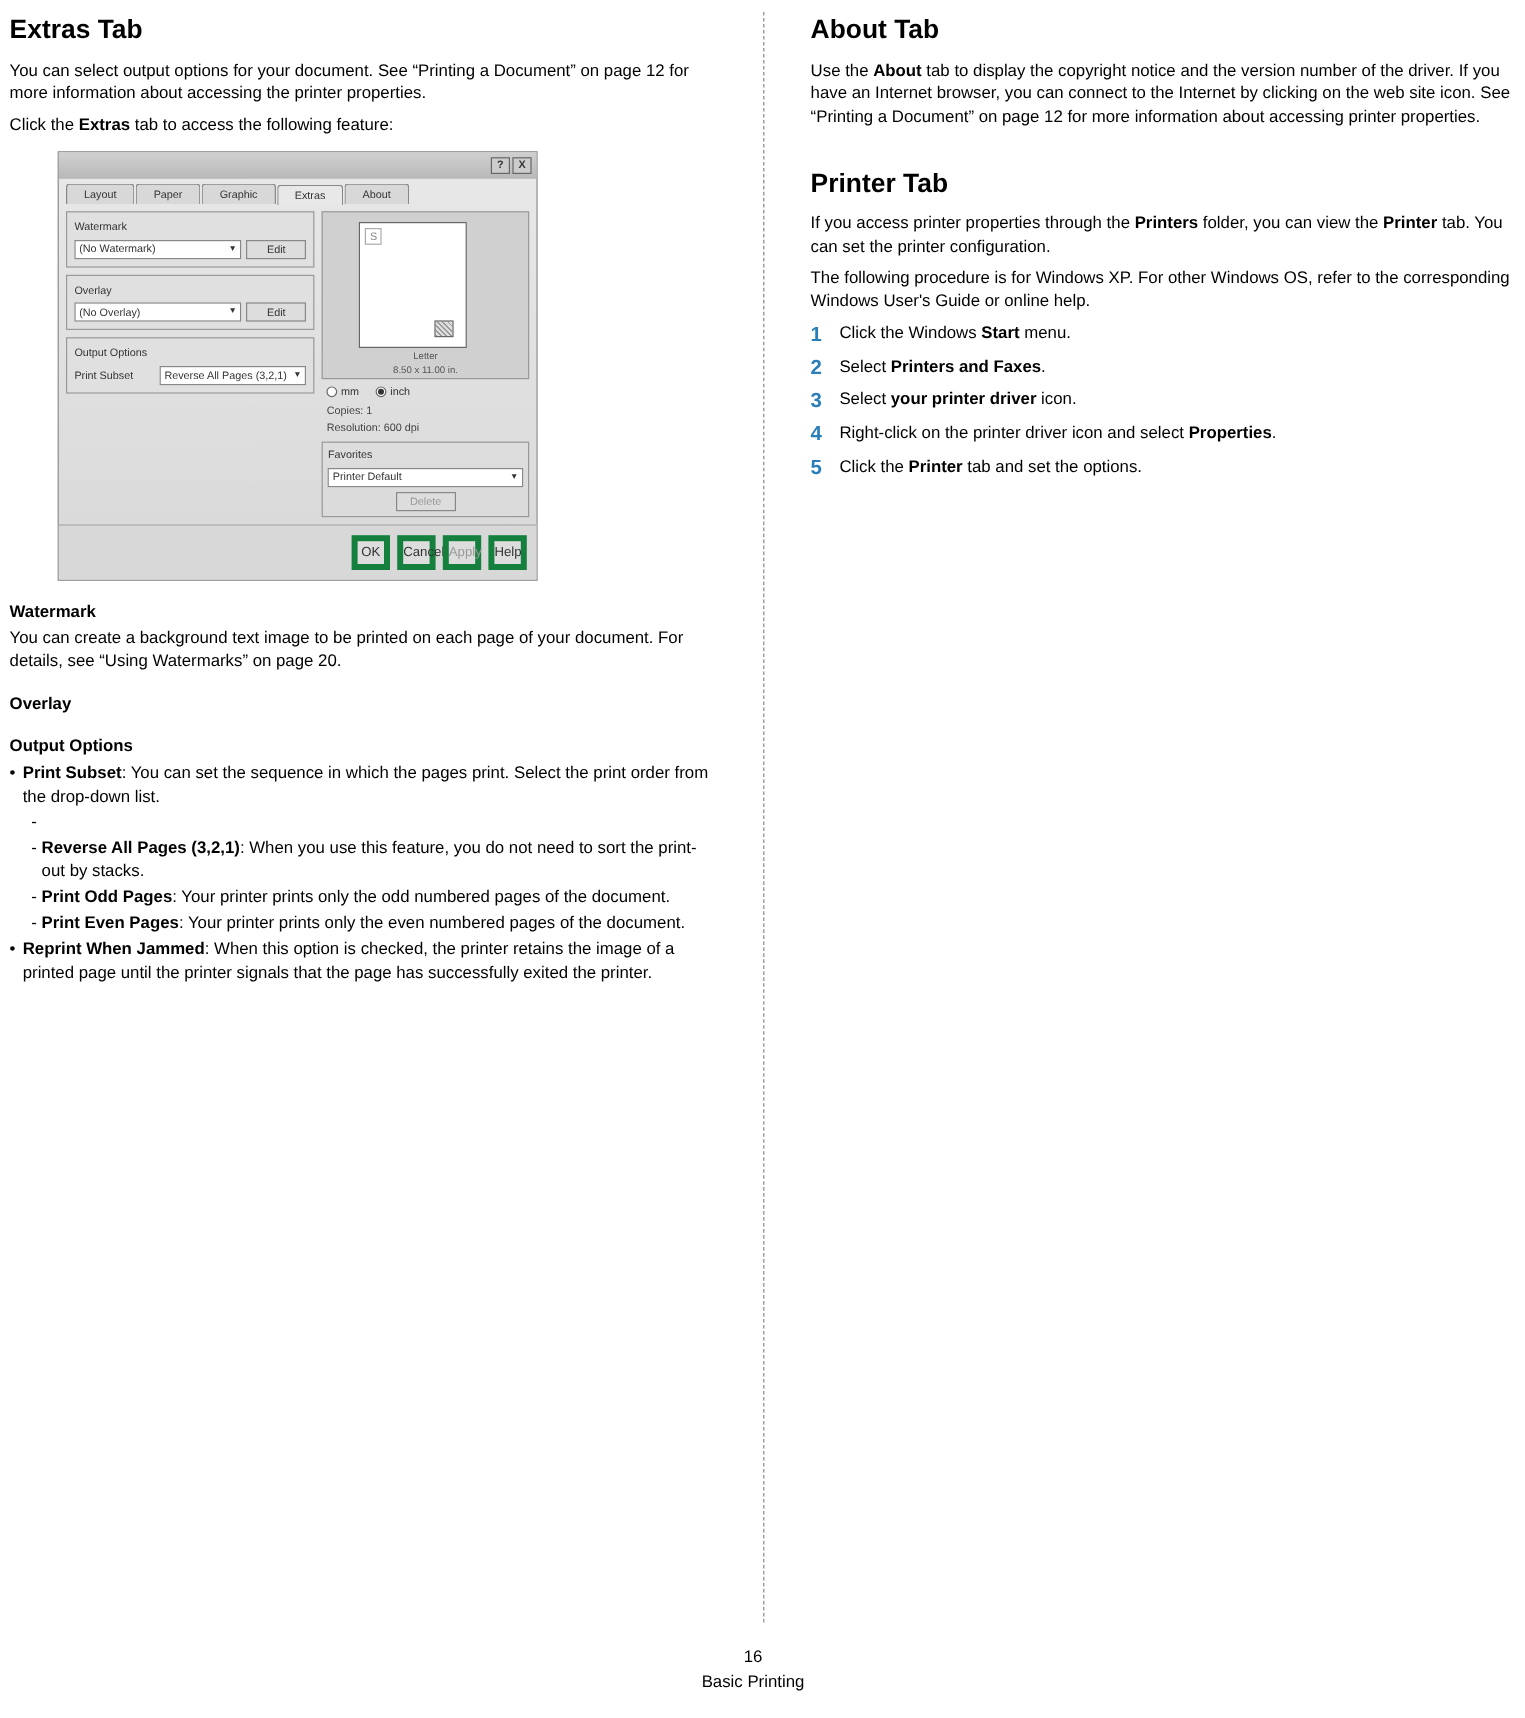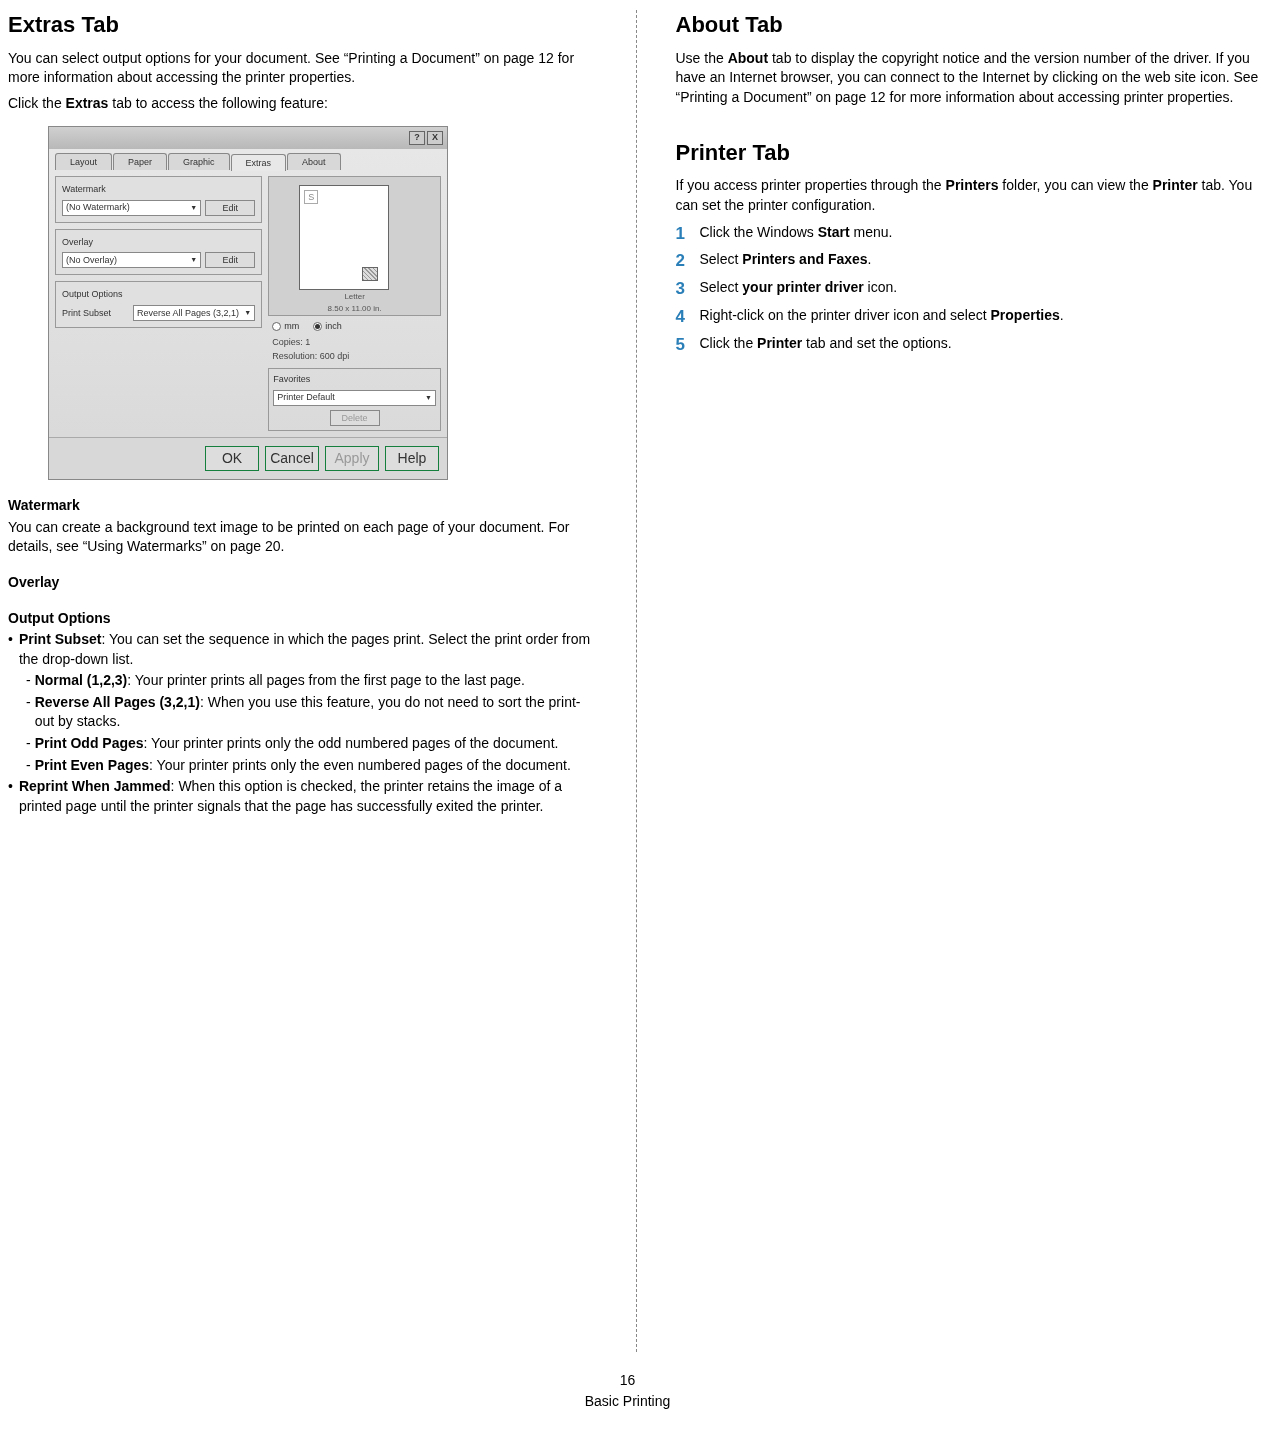--- a/index.html
+++ b/index.html
@@ -317,26 +317,26 @@
     }
     .dialog-buttons {
       display: flex;
       justify-content: flex-end;
       gap: 6px;
       padding: 8px;
       border-top: 1px solid #aaa;
       background: #d8d8d8;
     }
     .dlg-btn {
-      border: 1px solid #15803d;
+      border: 5px solid #15803d;
       background: #ddd;
       padding: 2px 0;
-      width: 54px;
+      width: 32px;
       text-align: center;
-      font-size: 14px;
+      font-size: 11px;
     }
     .dlg-btn.disabled {
       color: #999;
     }
   </style>
 </head>
 <body>
 
 <div class="page-container">
   <div class="column left-column">
@@ -438,21 +438,20 @@
     <div class="sub-heading">Overlay</div>
 
     <div class="sub-heading">Output Options</div>
 
     <div class="bullet-item">
       <span class="bullet-mark">•</span>
       <span><b>Print Subset</b><span>: You can set the sequence in which the pages print. Select the print order from the drop-down list.</span></span>
     </div>
     <div class="sub-bullet-item">
       <span class="sub-bullet-mark">-</span>
-      <span><b>Normal (1,2,3)</b><span>: Your printer prints all pages from the first page to the last page.</span></span>
     </div>
     <div class="sub-bullet-item">
       <span class="sub-bullet-mark">-</span>
       <span><b>Reverse All Pages (3,2,1)</b><span>: When you use this feature, you do not need to sort the print-out by stacks.</span></span>
     </div>
     <div class="sub-bullet-item">
       <span class="sub-bullet-mark">-</span>
       <span><b>Print Odd Pages</b><span>: Your printer prints only the odd numbered pages of the document.</span></span>
     </div>
     <div class="sub-bullet-item">
@@ -468,20 +467,21 @@
   <div class="column right-column">
     <h2>About Tab</h2>
     <p>
       <span>Use the </span><b>About</b><span> tab to display the copyright notice and the version number of the driver. If you have an Internet browser, you can connect to the Internet by clicking on the web site icon. See “Printing a Document” on page 12 for more information about accessing printer properties.</span>
     </p>
 
     <h2 class="spaced">Printer Tab</h2>
     <p>
       <span>If you access printer properties through the </span><b>Printers</b><span> folder, you can view the </span><b>Printer</b><span> tab. You can set the printer configuration.</span>
     </p>
+    <p>The following procedure is for Windows XP. For other Windows OS, refer to the corresponding Windows User's Guide or online help.</p>
 
     <div class="numbered-list">
       <div class="numbered-item">
         <span class="step-number">1</span>
         <span class="step-text"><span>Click the Windows </span><b>Start</b><span> menu.</span></span>
       </div>
       <div class="numbered-item">
         <span class="step-number">2</span>
         <span class="step-text"><span>Select </span><b>Printers and Faxes</b><span>.</span></span>
       </div>

